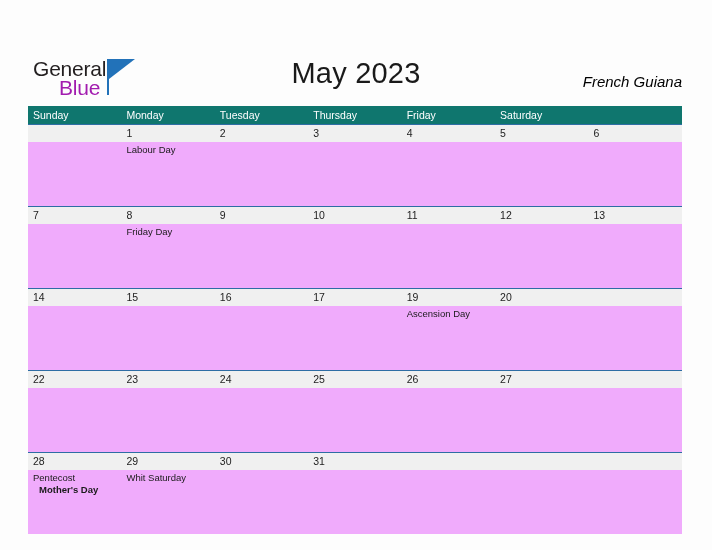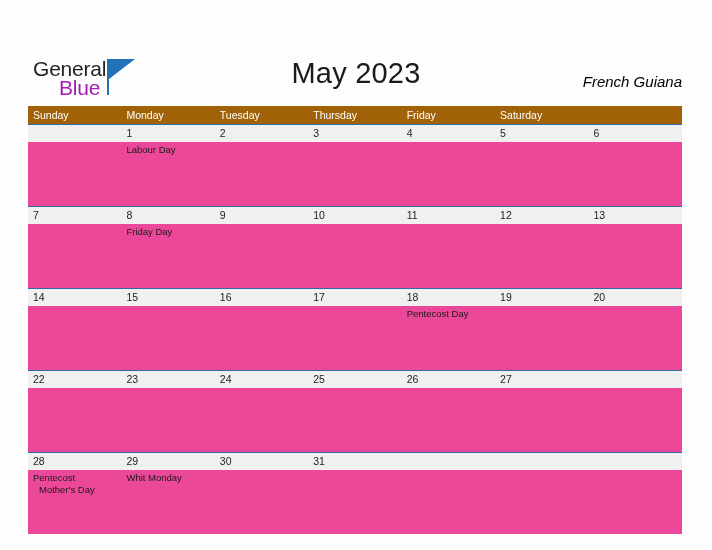--- a/index.html
+++ b/index.html
@@ -106,21 +106,21 @@
     position: absolute;
     left: 28px;
     top: 78px;
     width: 654px;
   }
 
   .dow-header {
     display: flex;
     width: 654px;
     height: 18px;
-    background: #a16207;
+    background: #0f766e;
   }
   .dow-cell {
     width: 93.43px;
     height: 18px;
     line-height: 18px;
     color: #ffffff;
     font-size: 10.5px;
     font-family: "Liberation Sans", sans-serif;
     padding-left: 5px;
     box-sizing: border-box;
@@ -149,37 +149,38 @@
     font-size: 10.5px;
     color: #222222;
     font-family: "Liberation Sans", sans-serif;
     padding-left: 5px;
     box-sizing: border-box;
   }
   .events-band {
     display: flex;
     width: 654px;
     height: 64px;
-    background: #ec4899;
+    background: #f0abfc;
   }
   .events-cell {
     width: 93.43px;
     padding-left: 5px;
     padding-top: 2px;
     box-sizing: border-box;
   }
   .event-item {
     font-size: 9.5px;
     line-height: 11.5px;
     color: #1a1a1a;
     font-family: "Liberation Sans", sans-serif;
     white-space: nowrap;
   }
   .event-item.indented {
     padding-left: 6px;
+    font-weight: bold;
   }
 </style>
 </head>
 <body>
 
 <div class="page">
 
   <div class="top-bar">
 
     <div class="logo">
@@ -253,31 +254,30 @@
             <div class="events-cell"></div>
           </div>
         </div>
         <div class="week">
           <div class="week-line"></div>
           <div class="date-band">
             <div class="date-cell">14</div>
             <div class="date-cell">15</div>
             <div class="date-cell">16</div>
             <div class="date-cell">17</div>
-            <div class="date-cell">18</div>
             <div class="date-cell">19</div>
             <div class="date-cell">20</div>
           </div>
           <div class="events-band">
             <div class="events-cell"></div>
             <div class="events-cell"></div>
             <div class="events-cell"></div>
             <div class="events-cell"></div>
             <div class="events-cell">
-              <div class="event-item">Pentecost Day</div>
+              <div class="event-item">Ascension Day</div>
             </div>
             <div class="events-cell"></div>
             <div class="events-cell"></div>
           </div>
         </div>
         <div class="week">
           <div class="week-line"></div>
           <div class="date-band">
             <div class="date-cell">22</div>
             <div class="date-cell">23</div>
@@ -306,21 +306,21 @@
             <div class="date-cell"></div>
             <div class="date-cell"></div>
             <div class="date-cell"></div>
           </div>
           <div class="events-band">
             <div class="events-cell">
               <div class="event-item">Pentecost</div>
               <div class="event-item indented">Mother's Day</div>
             </div>
             <div class="events-cell">
-              <div class="event-item">Whit Monday</div>
+              <div class="event-item">Whit Saturday</div>
             </div>
             <div class="events-cell"></div>
             <div class="events-cell"></div>
             <div class="events-cell"></div>
             <div class="events-cell"></div>
             <div class="events-cell"></div>
           </div>
         </div>
       </div>
 

